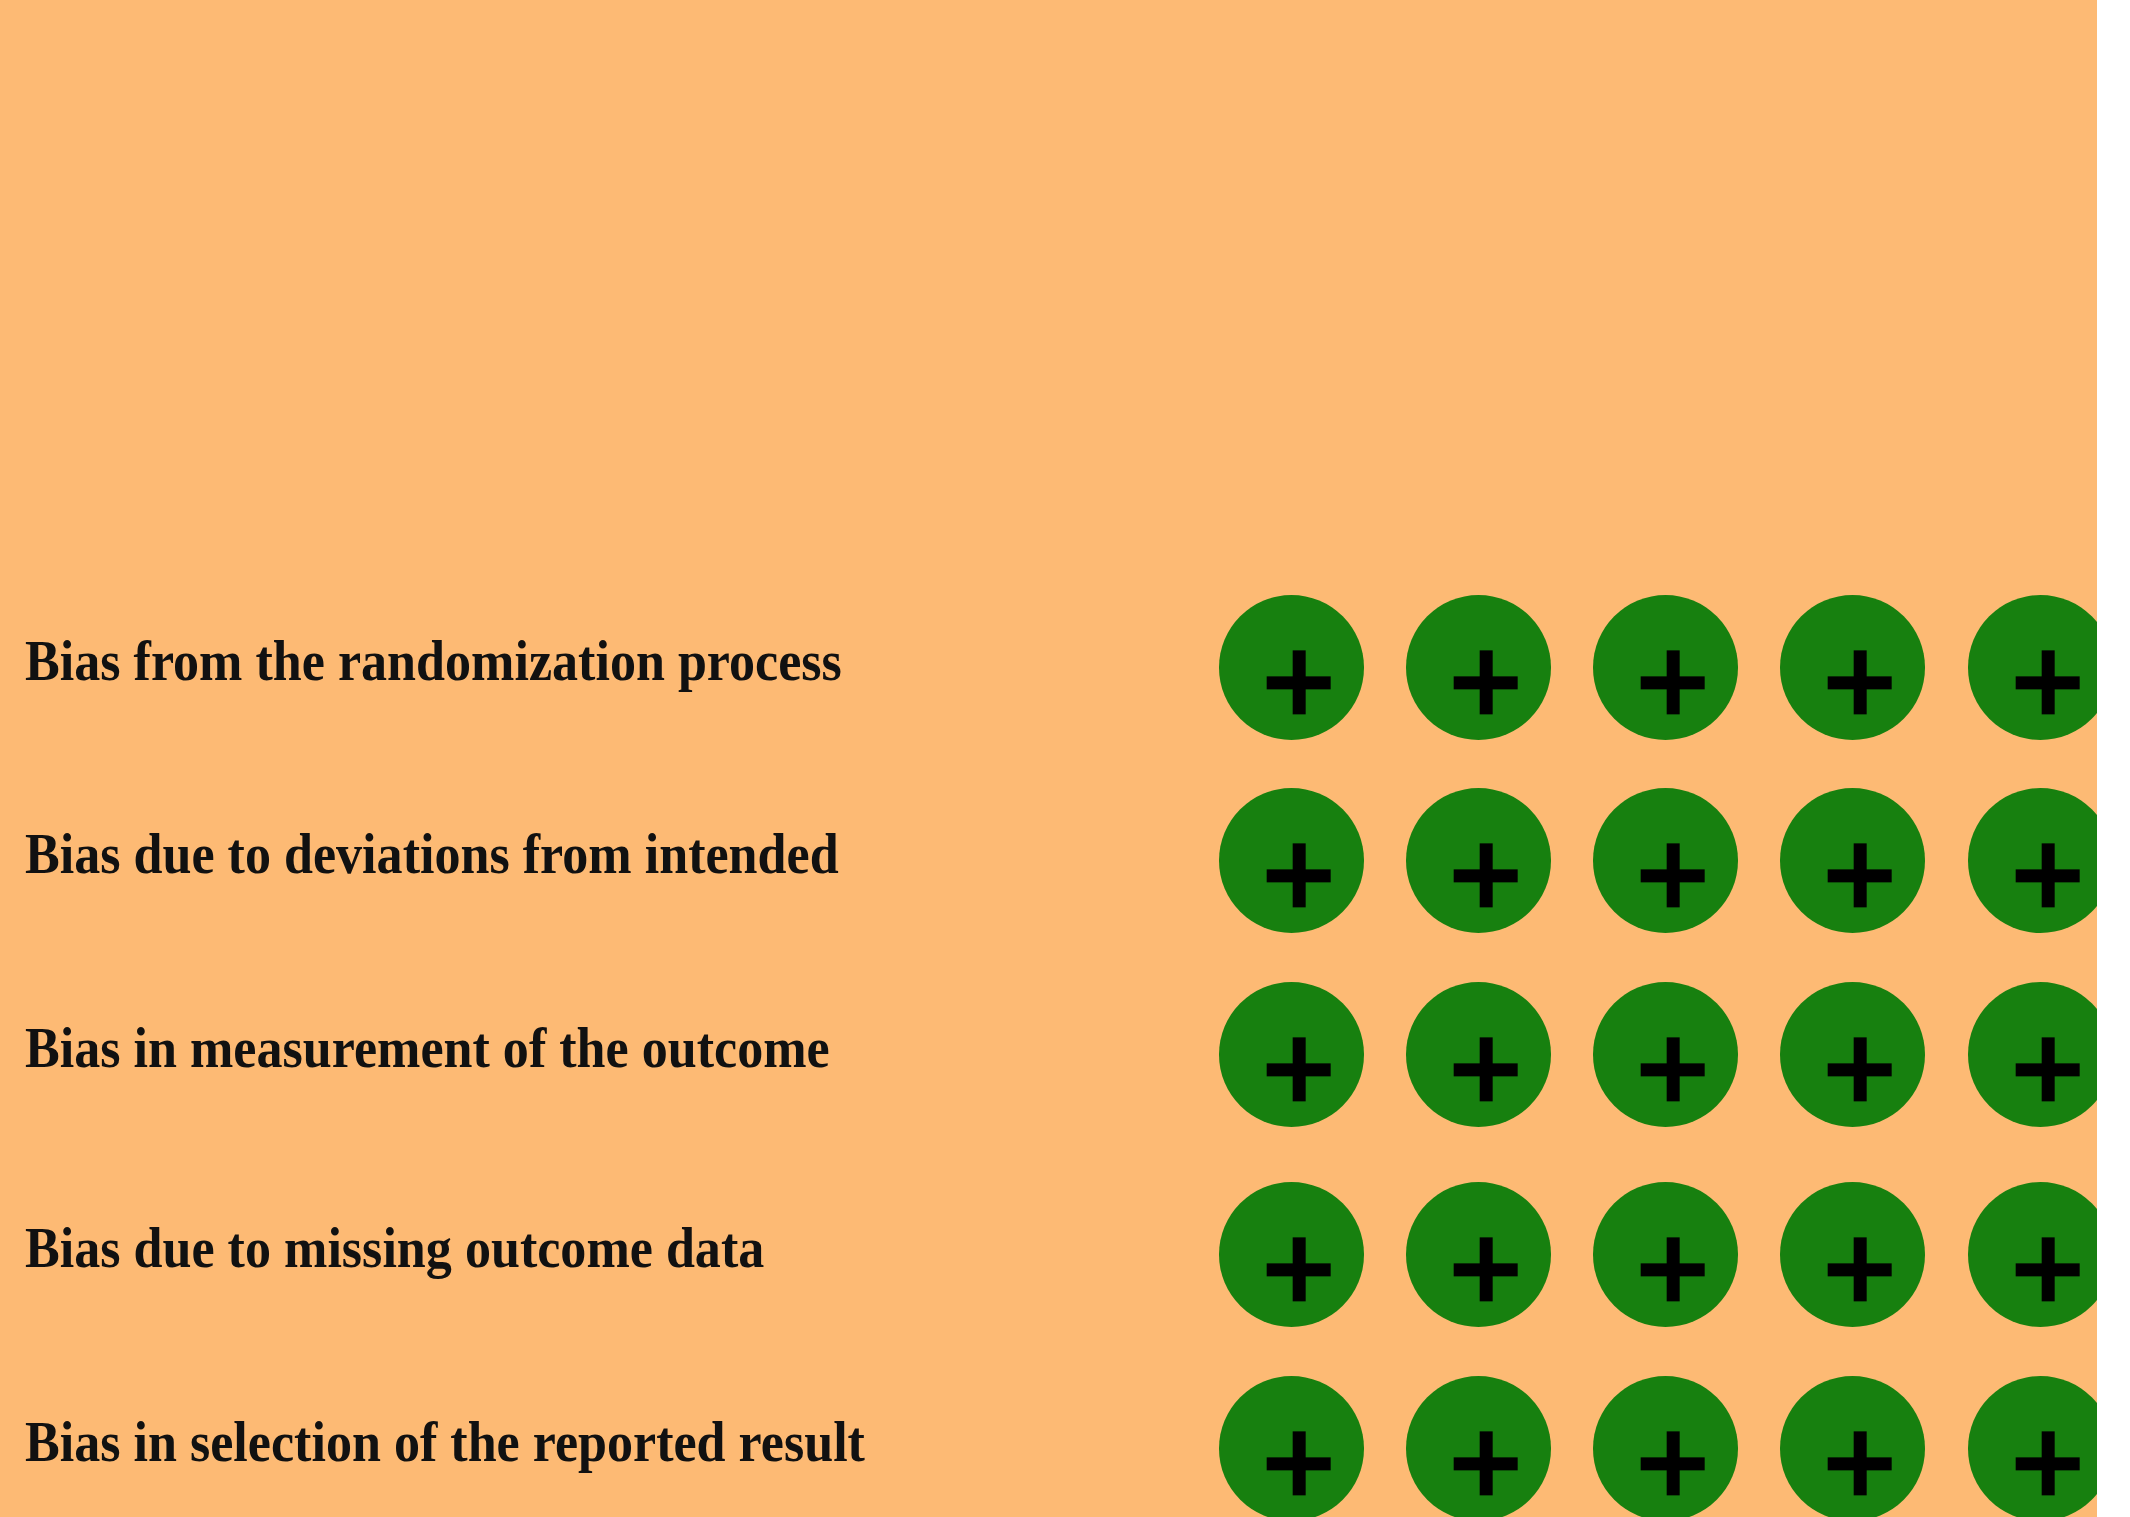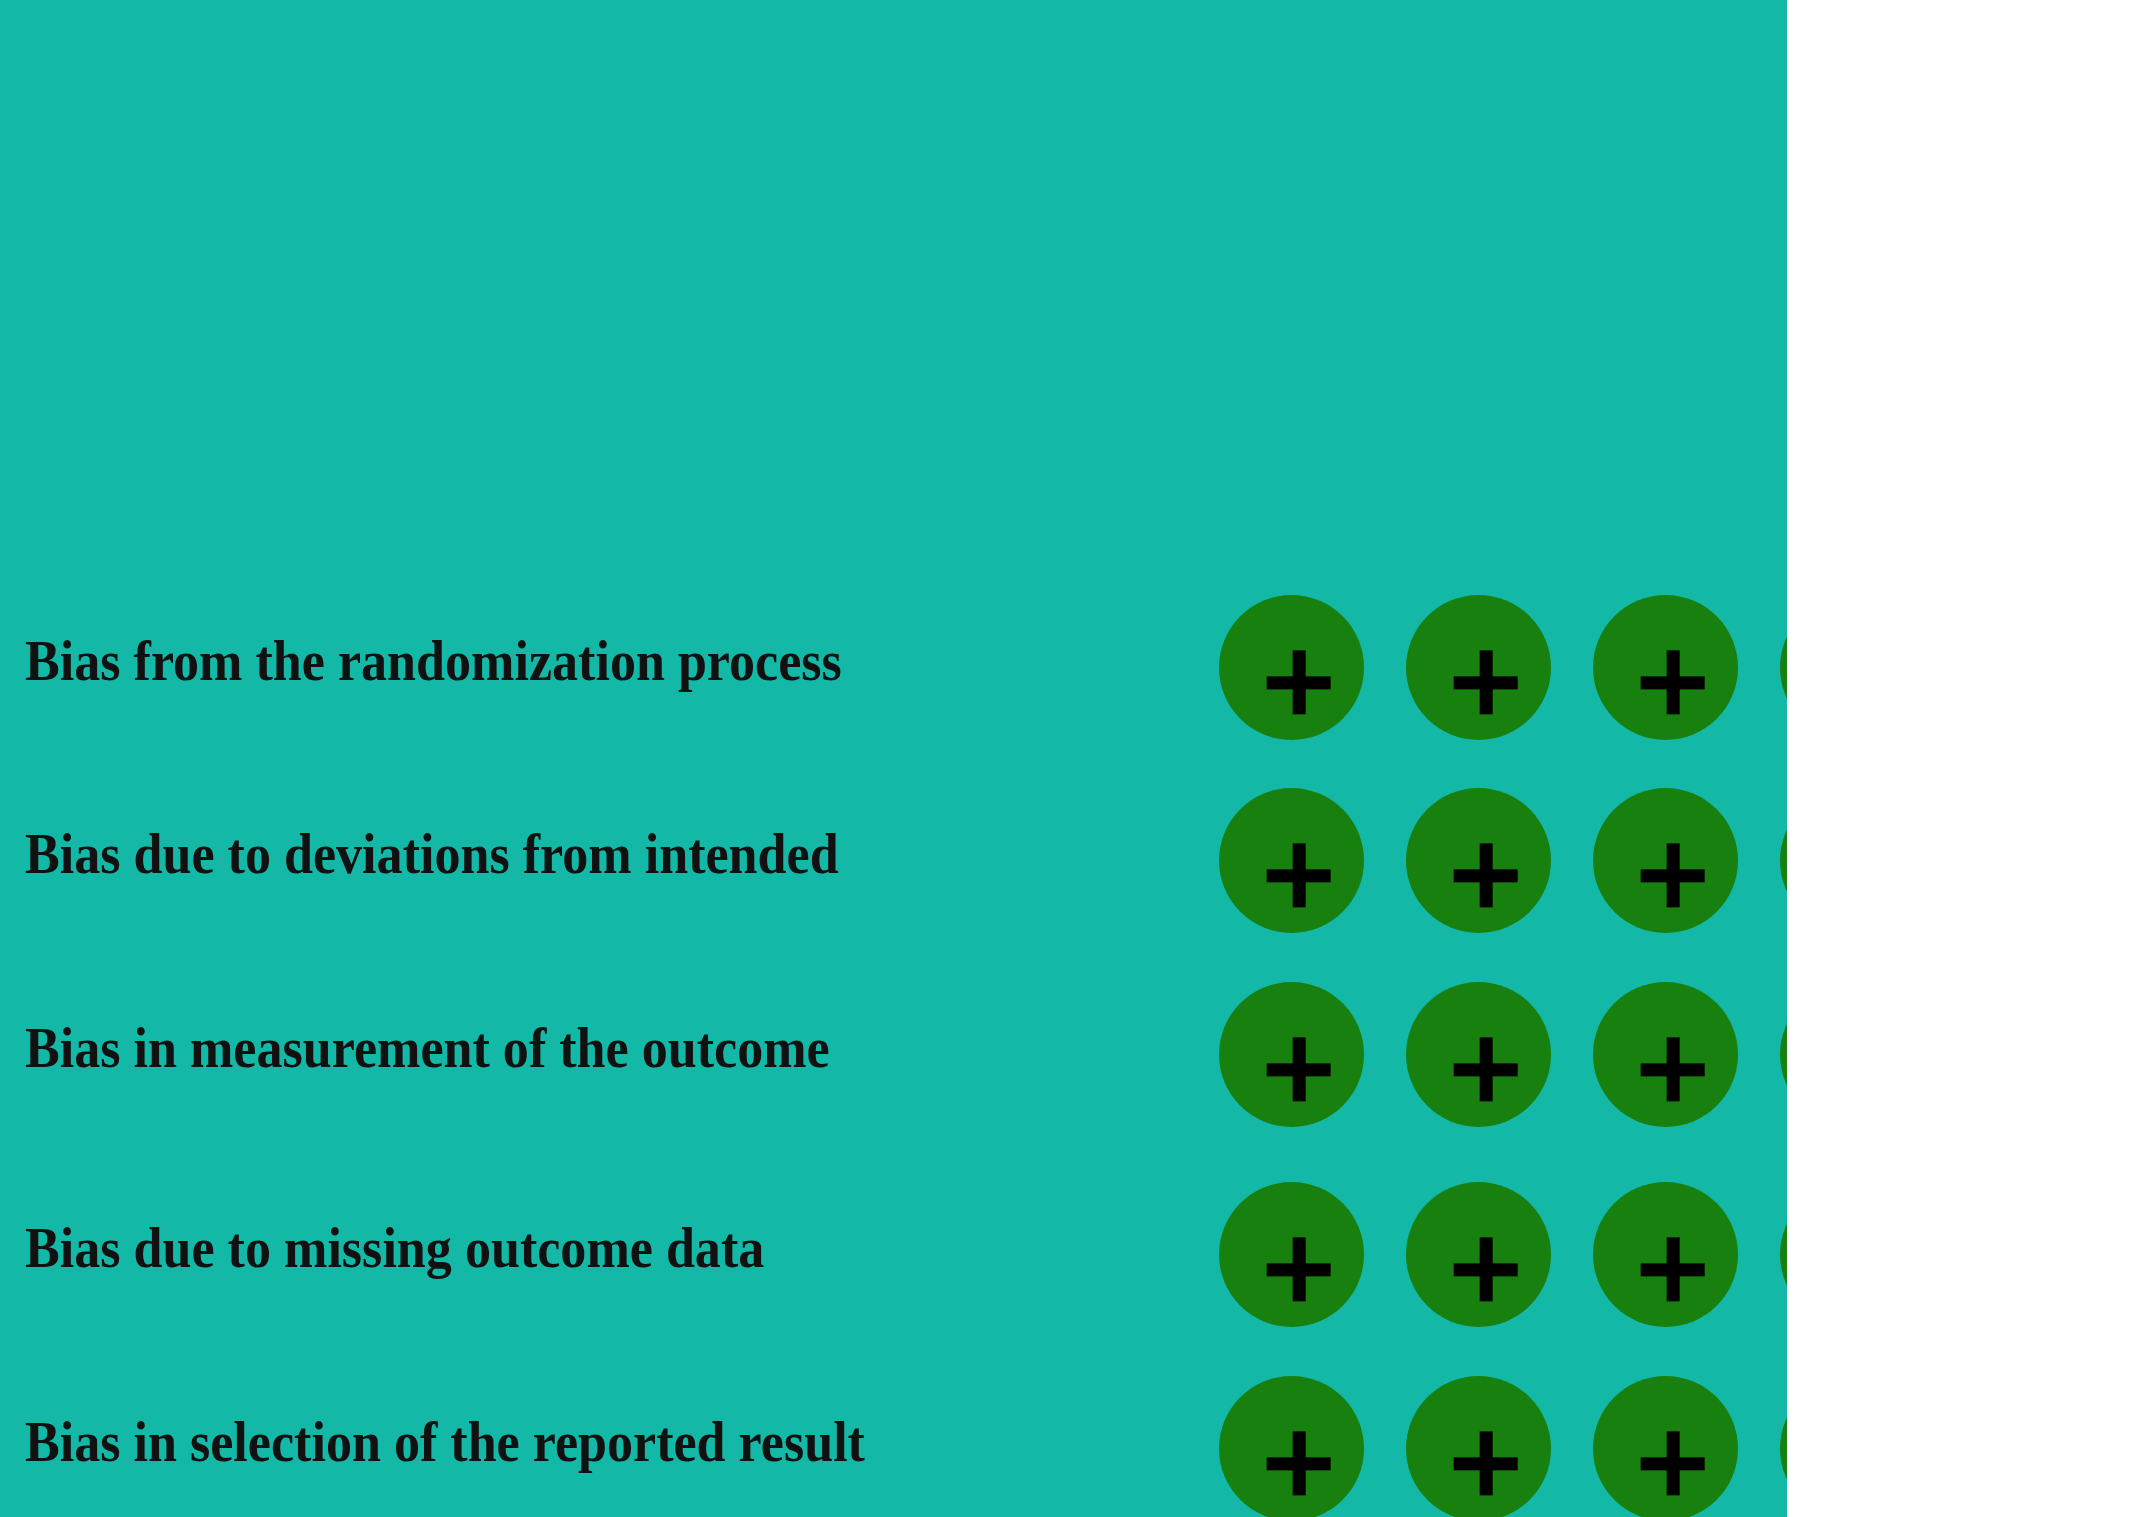--- a/index.html
+++ b/index.html
@@ -3,26 +3,25 @@
 <meta charset="utf-8">
 <title>Risk of bias summary</title>
 <style>
   html, body {
     margin: 0;
     padding: 0;
     background: #ffffff;
   }
   #figure {
     position: relative;
-    width: 1765px;
+    width: 2097px;
     height: 1517px;
-    background: #14b8a6;
+    background: #fdba74;
     overflow: hidden;
     font-family: "Liberation Serif", "DejaVu Serif", serif;
-    padding-left: 22px;
   }
 
   
   .header-area {
     position: absolute;
     left: 0;
     top: 0;
     width: 2130px;
     height: 560px;
   }

